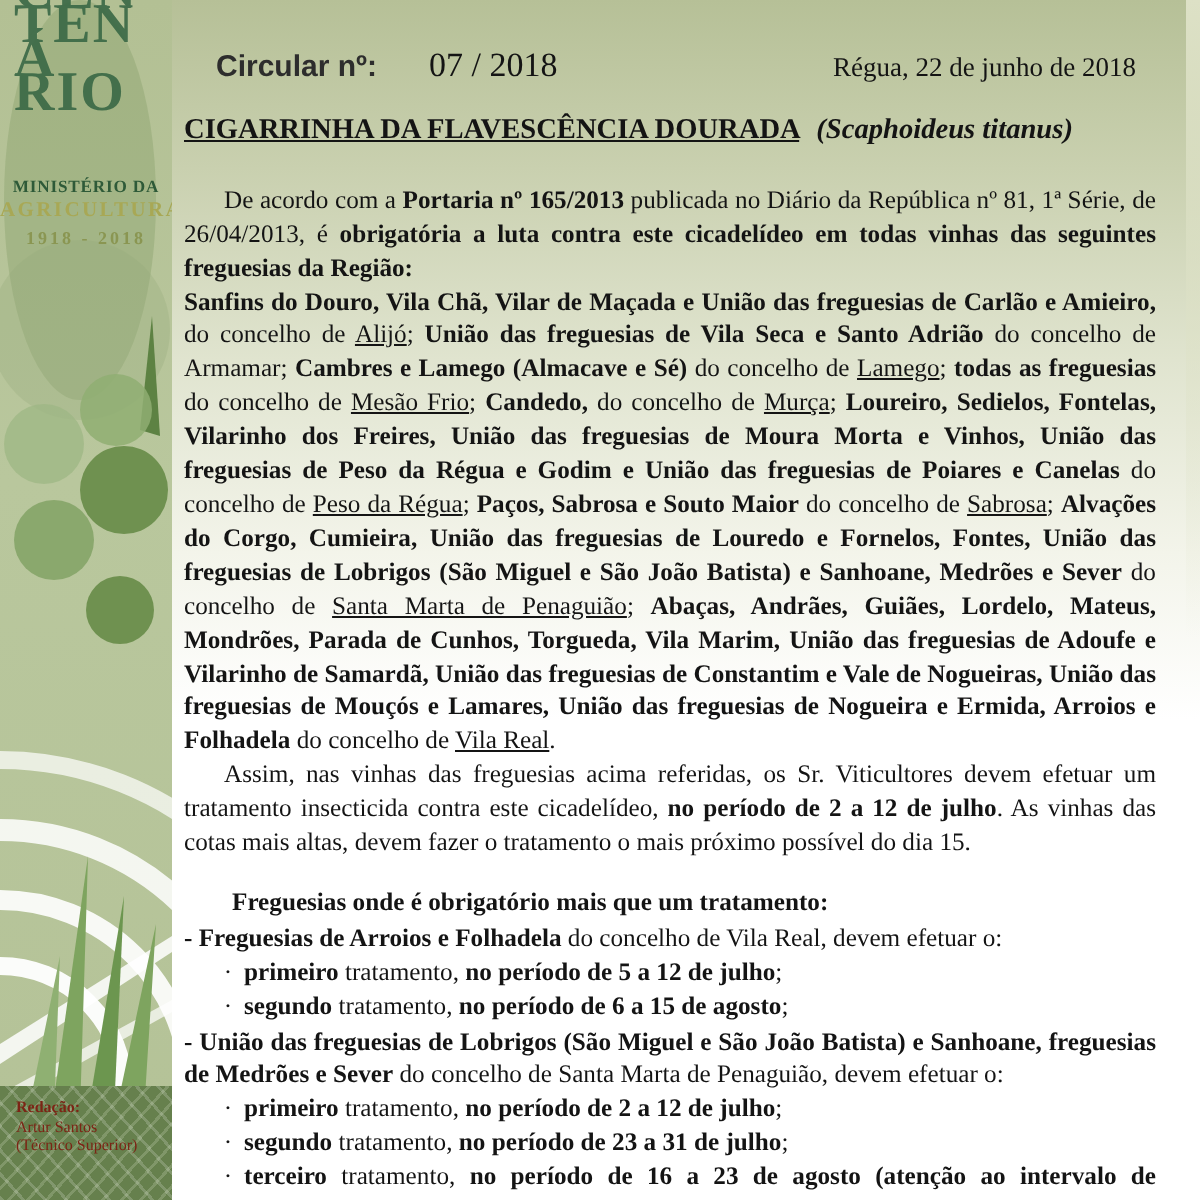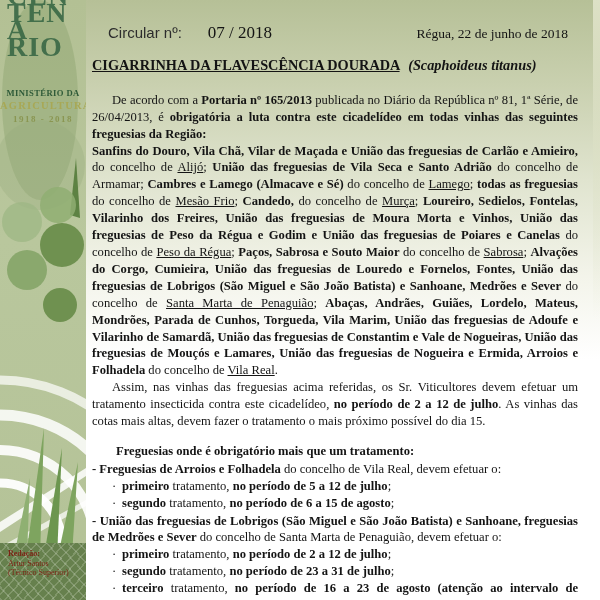--- a/index.html
+++ b/index.html
@@ -22,21 +22,21 @@
   .weave{position:absolute;left:0;bottom:0;width:109px;height:57px;background-color:#66804d;
         background-image:
           repeating-linear-gradient(48deg, rgba(255,255,255,.18) 0 1.5px, rgba(255,255,255,0) 1.5px 8px),
           repeating-linear-gradient(-48deg, rgba(232,240,216,.20) 0 1.5px, rgba(255,255,255,0) 1.5px 7px);}
   .credits{position:absolute;left:8px;top:6px;font-size:8px;line-height:9.5px;color:#7c2415;}
   .credits-label{font-weight:bold;}
   
   main{position:absolute;left:92px;top:0;width:486px;height:600px;overflow:hidden;
         font-size:12.6px;line-height:16.9px;color:#141414;}
   .header-row{display:flex;align-items:baseline;margin-top:25px;}
-  .circular-label{font-family:"Liberation Sans",sans-serif;font-weight:normal;font-size:15px;color:#2d2d2d;margin-left:16px;}
+  .circular-label{font-family:"Liberation Sans",sans-serif;font-weight:bold;font-size:15px;color:#2d2d2d;margin-left:16px;}
   .circular-number{margin-left:26px;font-size:17px;}
   .dateline{margin-left:auto;margin-right:10px;font-size:13.5px;}
   .doc-title{margin-top:14px;font-size:14.3px;font-weight:bold;white-space:nowrap;}
   .doc-title .t{text-decoration:underline;}
   .doc-title .sp{font-style:italic;margin-left:5px;}
   .para{text-align:justify;}
   .indent{text-indent:20px;}
   .mt1{margin-top:18px;}
   .heading{font-weight:bold;margin-top:13px;margin-left:24px;}
   .item-intro{text-align:justify;margin-top:1px;}

